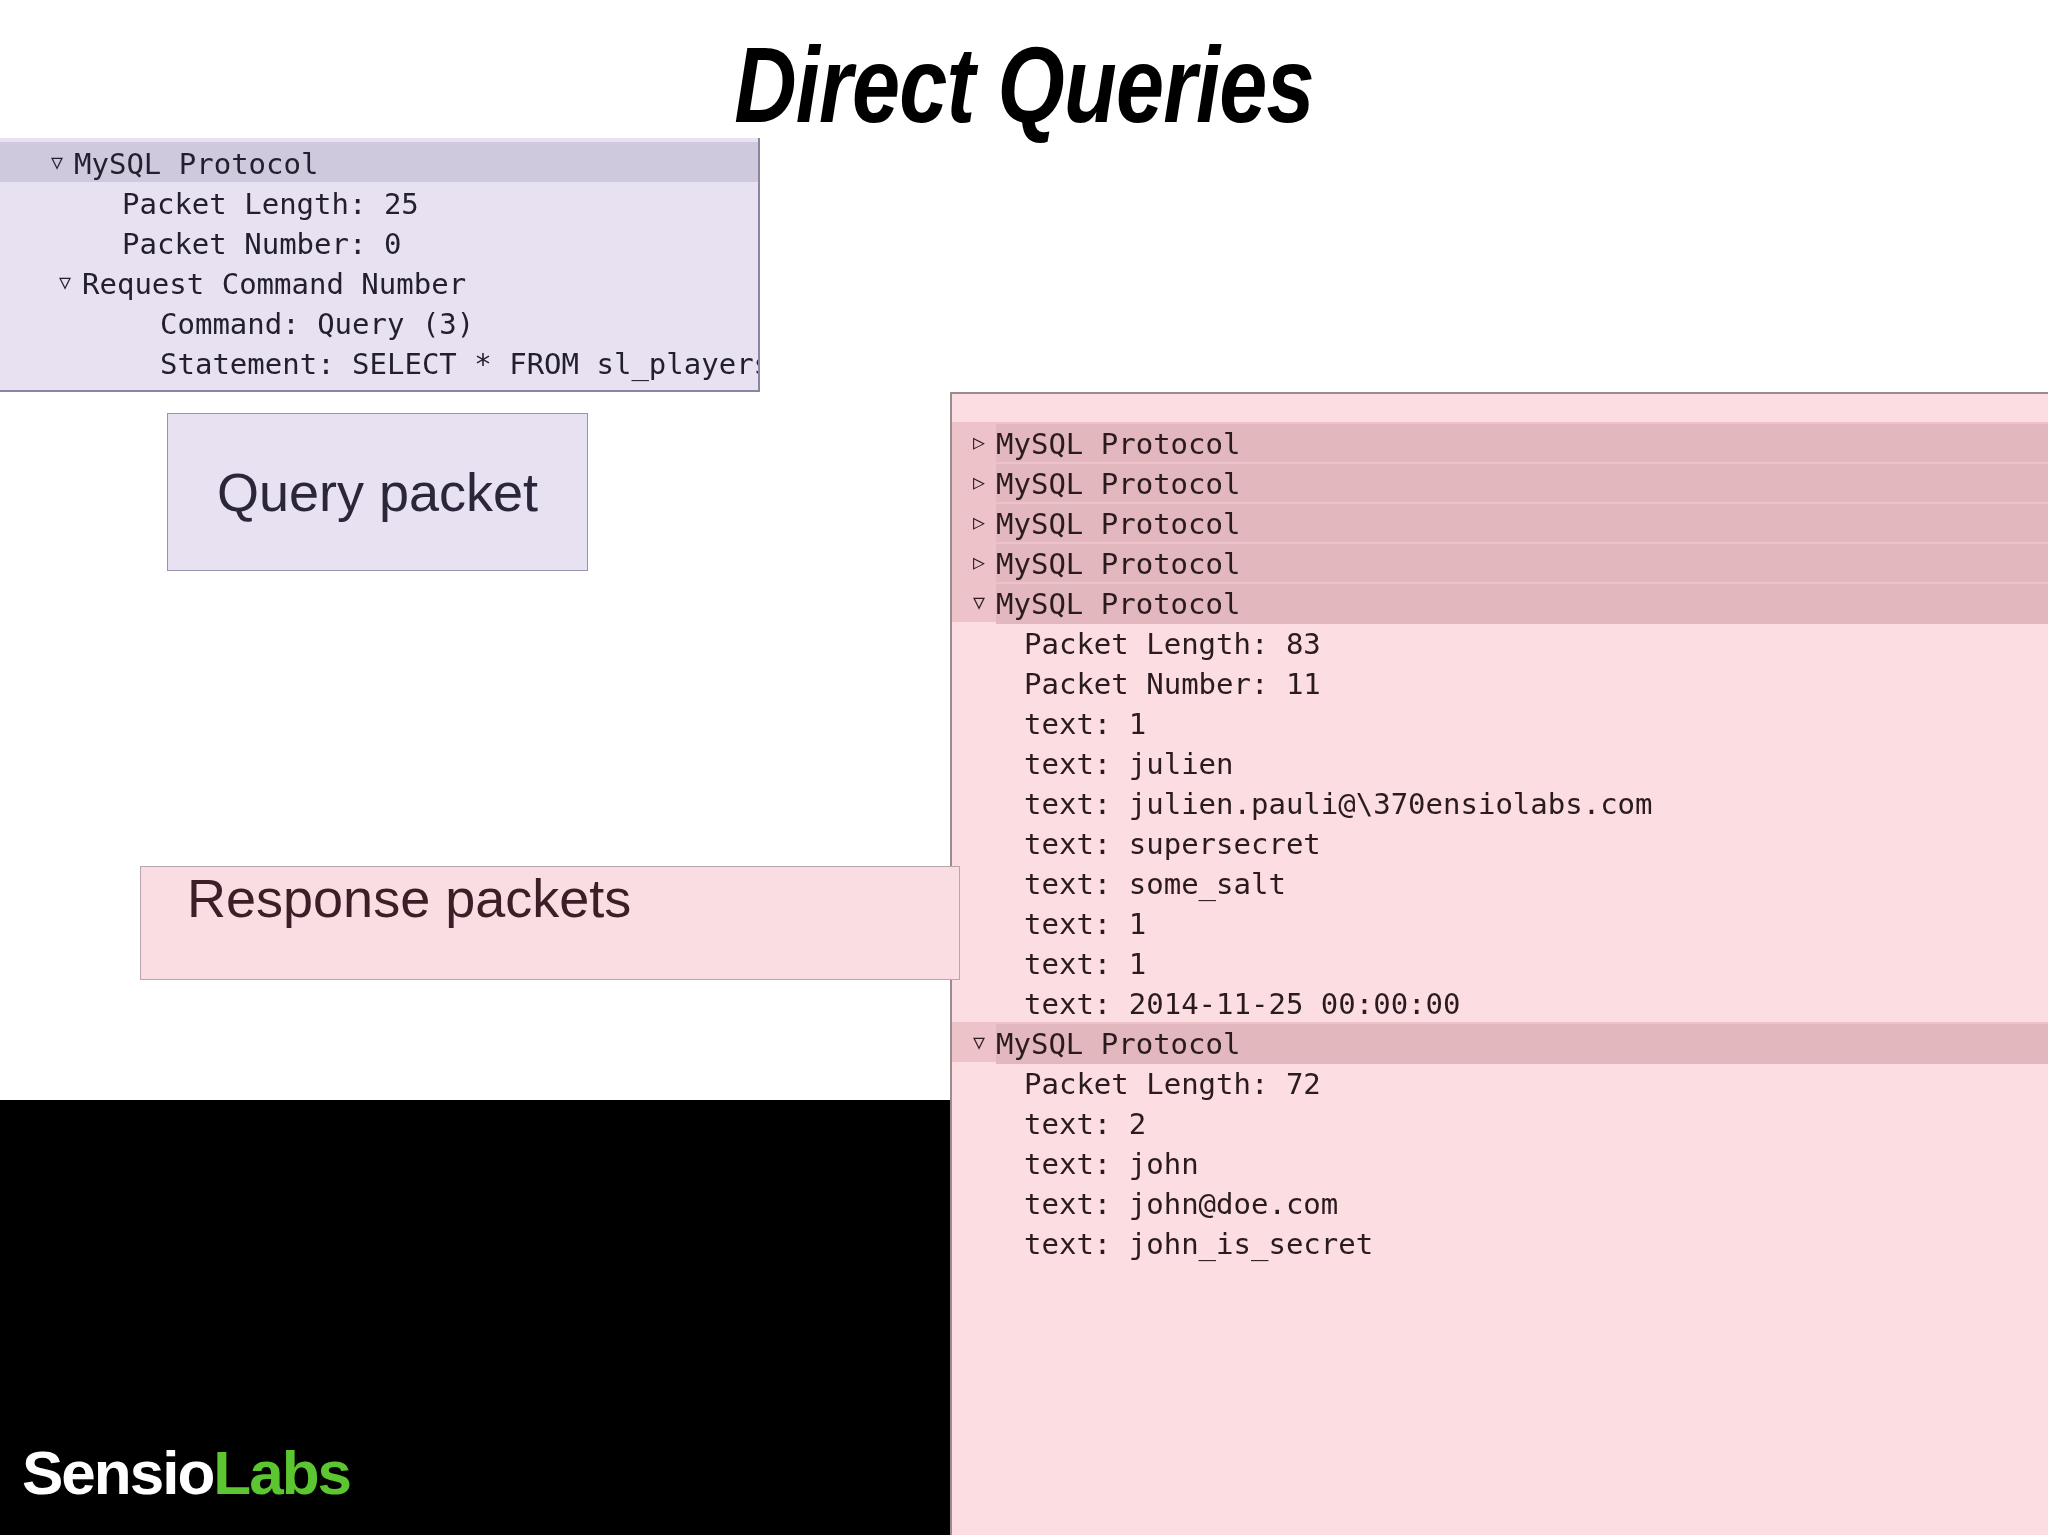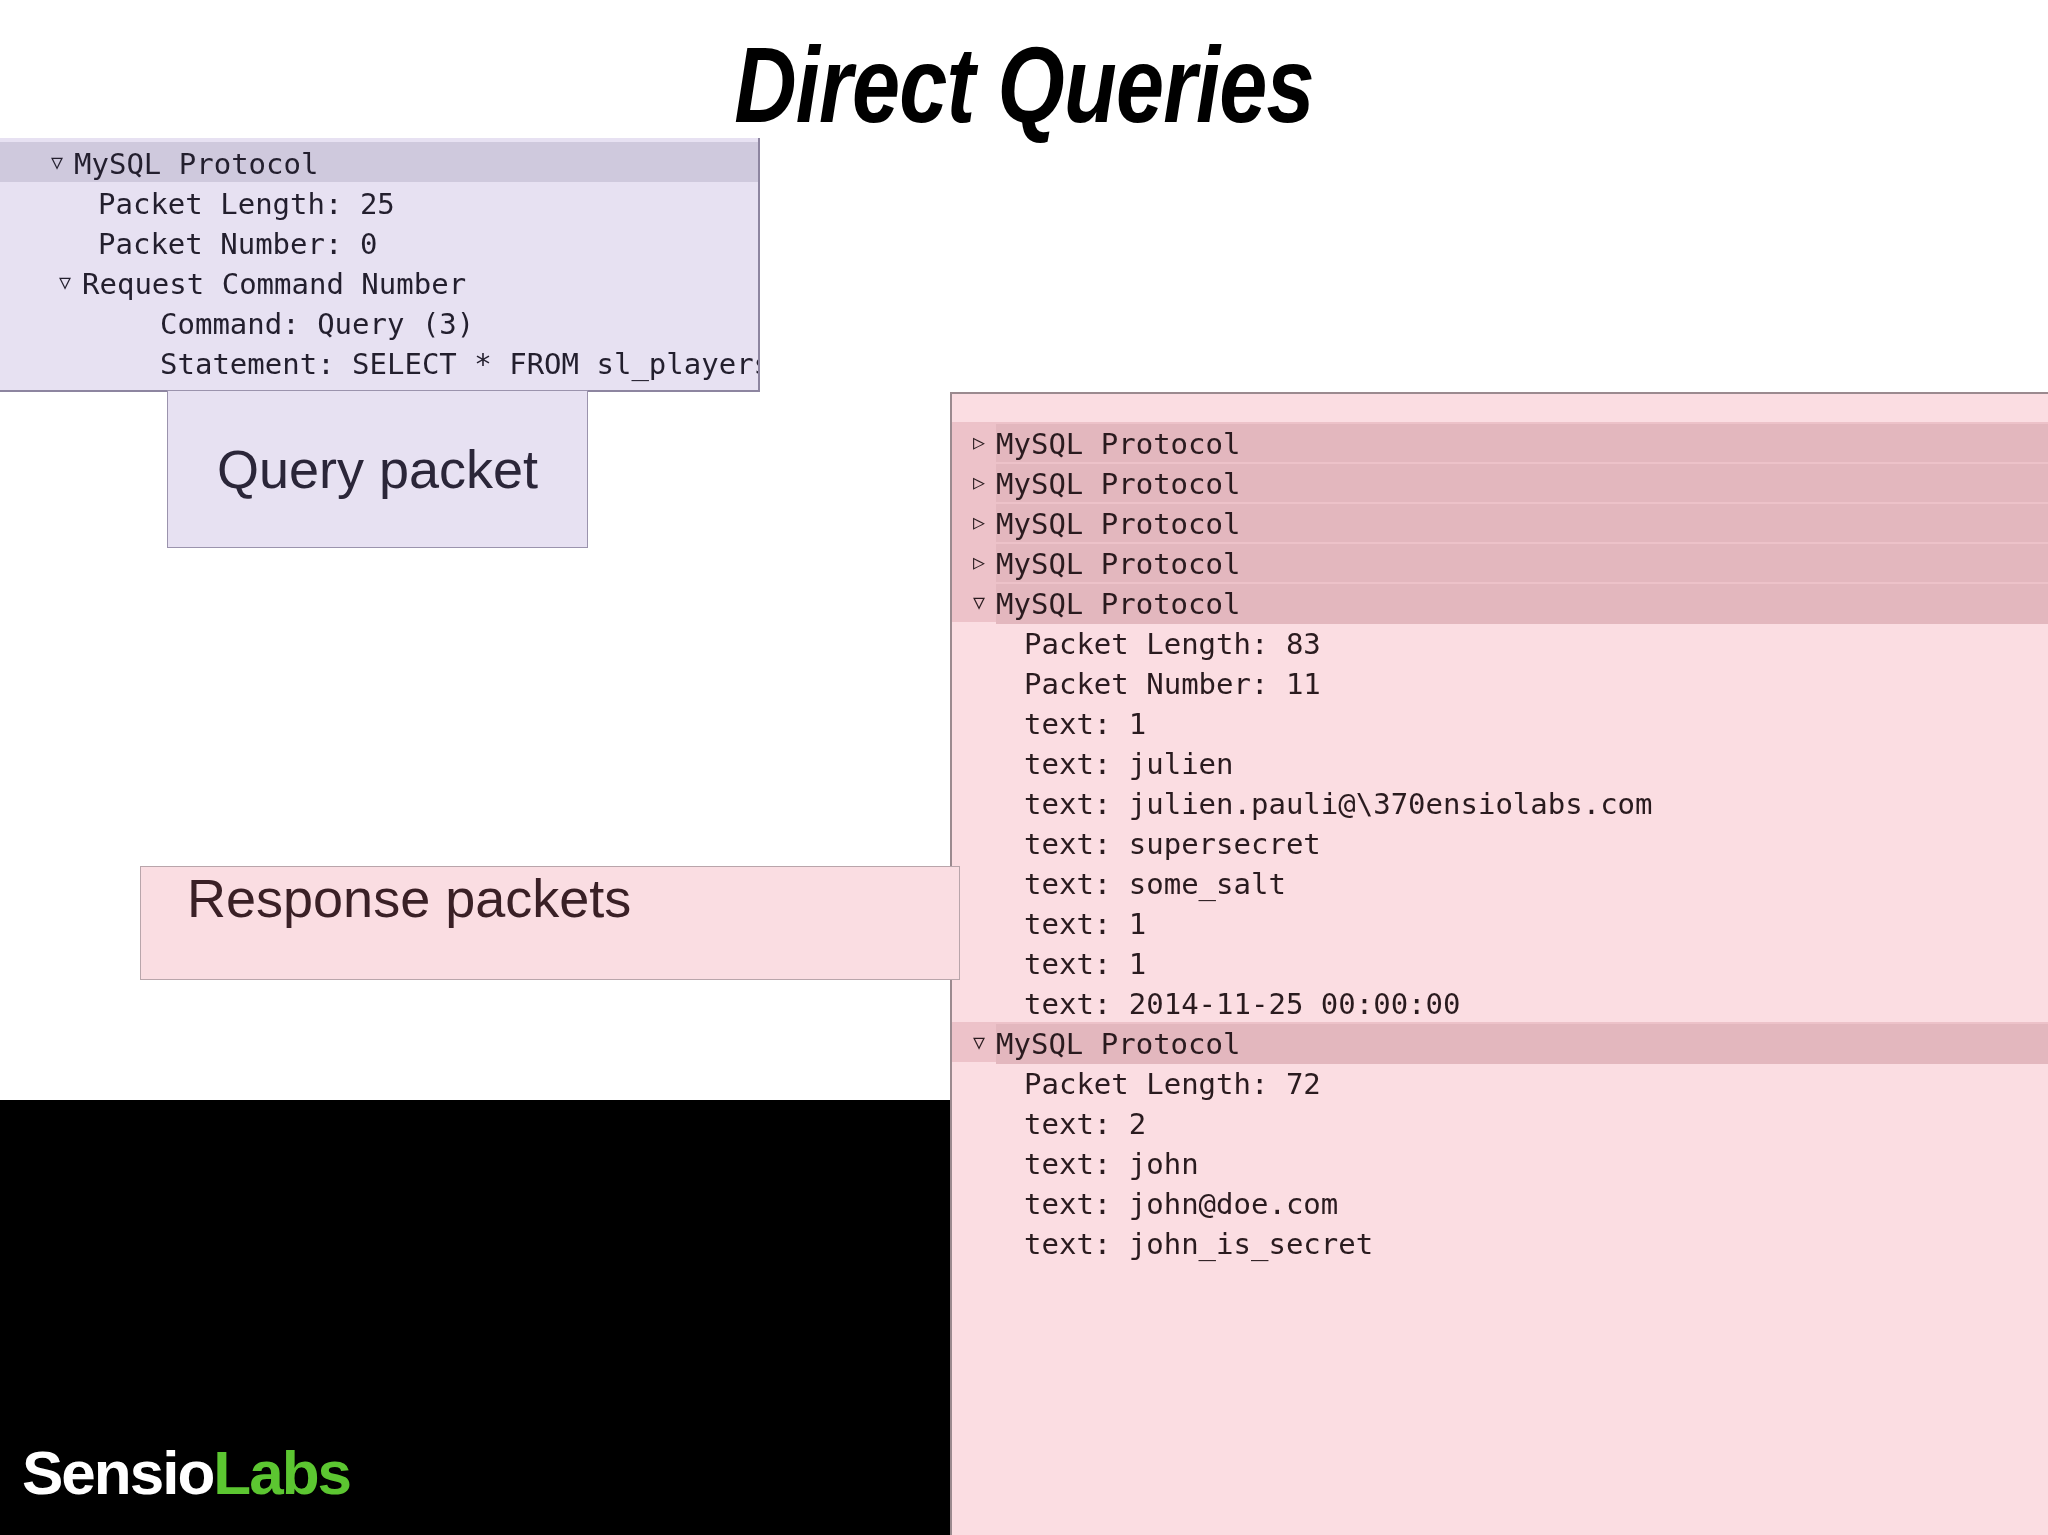--- a/index.html
+++ b/index.html
@@ -94,28 +94,28 @@
     background: #e7e1f2;
     border-right: 2px solid #8d85a0;
     border-bottom: 2px solid #8d85a0;
     padding-top: 4px;
   }
   #query-panel .tree-row { color: #231f2e; }
   #query-panel .row-selected {
     background: #cfc9dd;
   }
   #query-panel .indent-1 { padding-left: 40px; }
-  #query-panel .indent-2 { padding-left: 64px; }
+  #query-panel .indent-2 { padding-left: 64px; margin-left: 24px; }
   #query-panel .indent-3 { padding-left: 126px; }
 
   
   #query-caption {
     position: absolute;
     left: 167px;
-    top: 390px;
+    top: 413px;
     width: 421px;
     height: 158px;
     background: #e7e1f2;
     border: 1px solid #9b93ad;
     box-sizing: border-box;
     display: flex;
     align-items: center;
     justify-content: center;
     font-family: "Liberation Sans", sans-serif;
     font-size: 54px;

